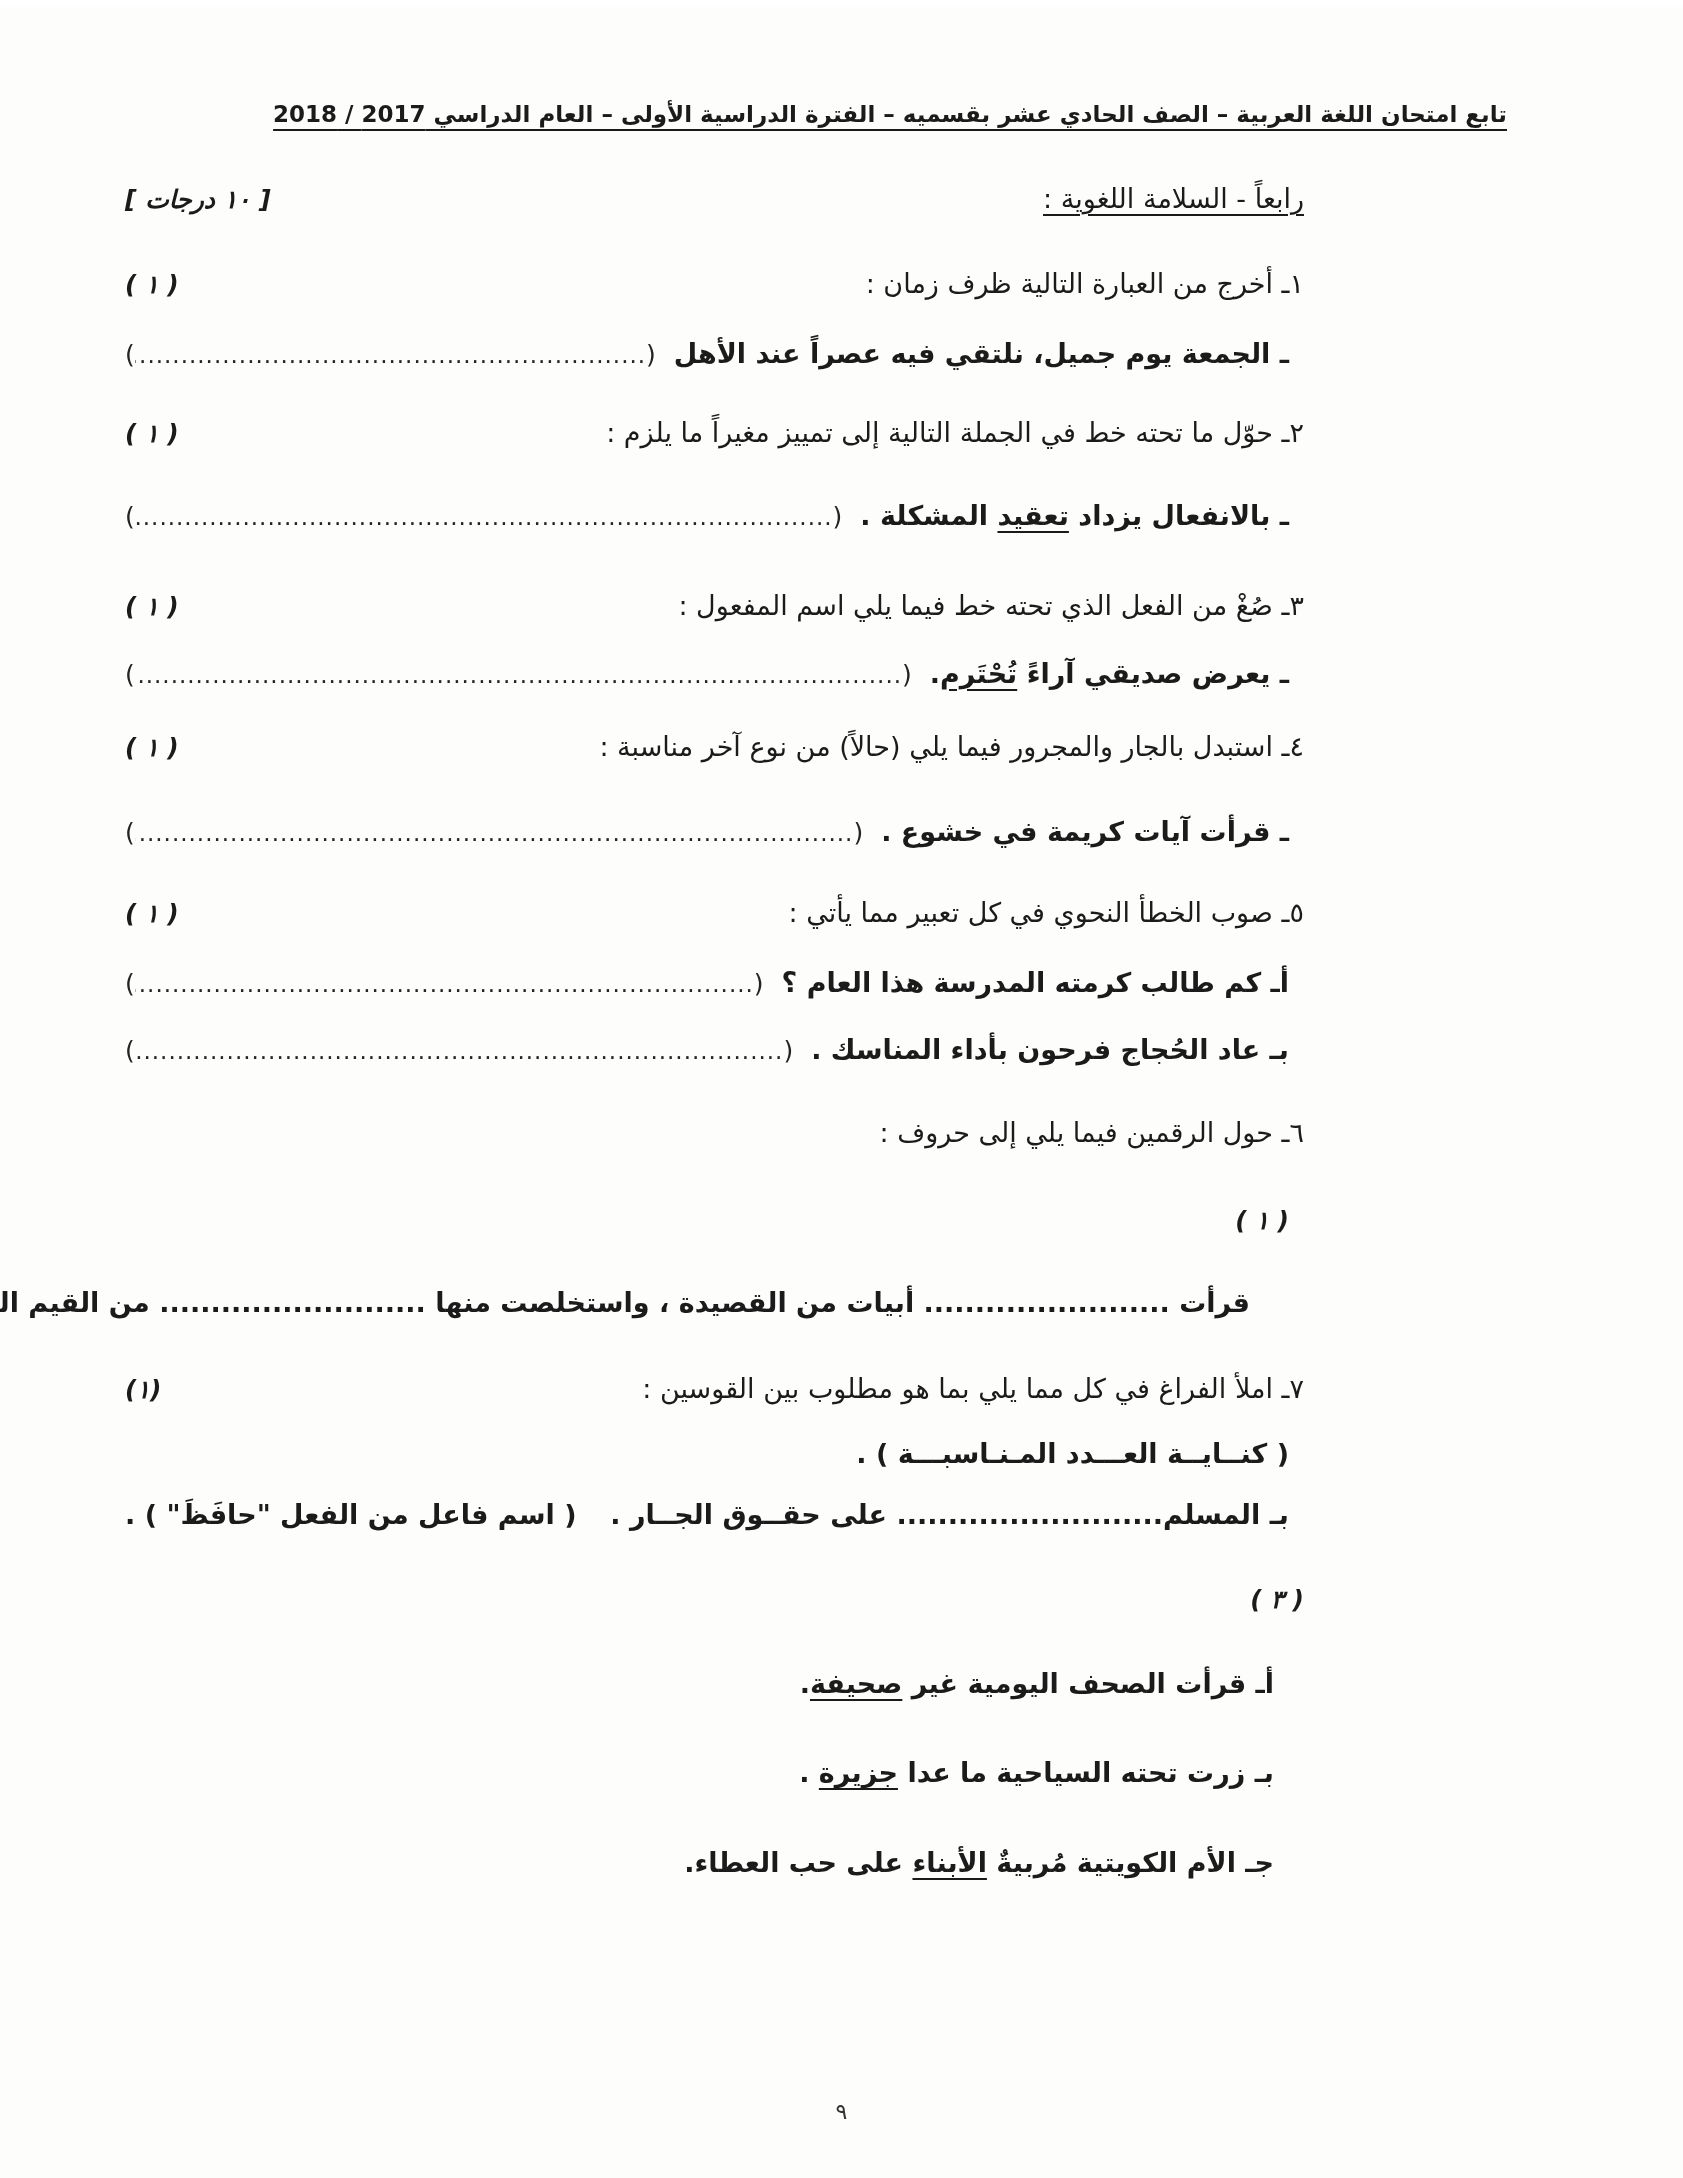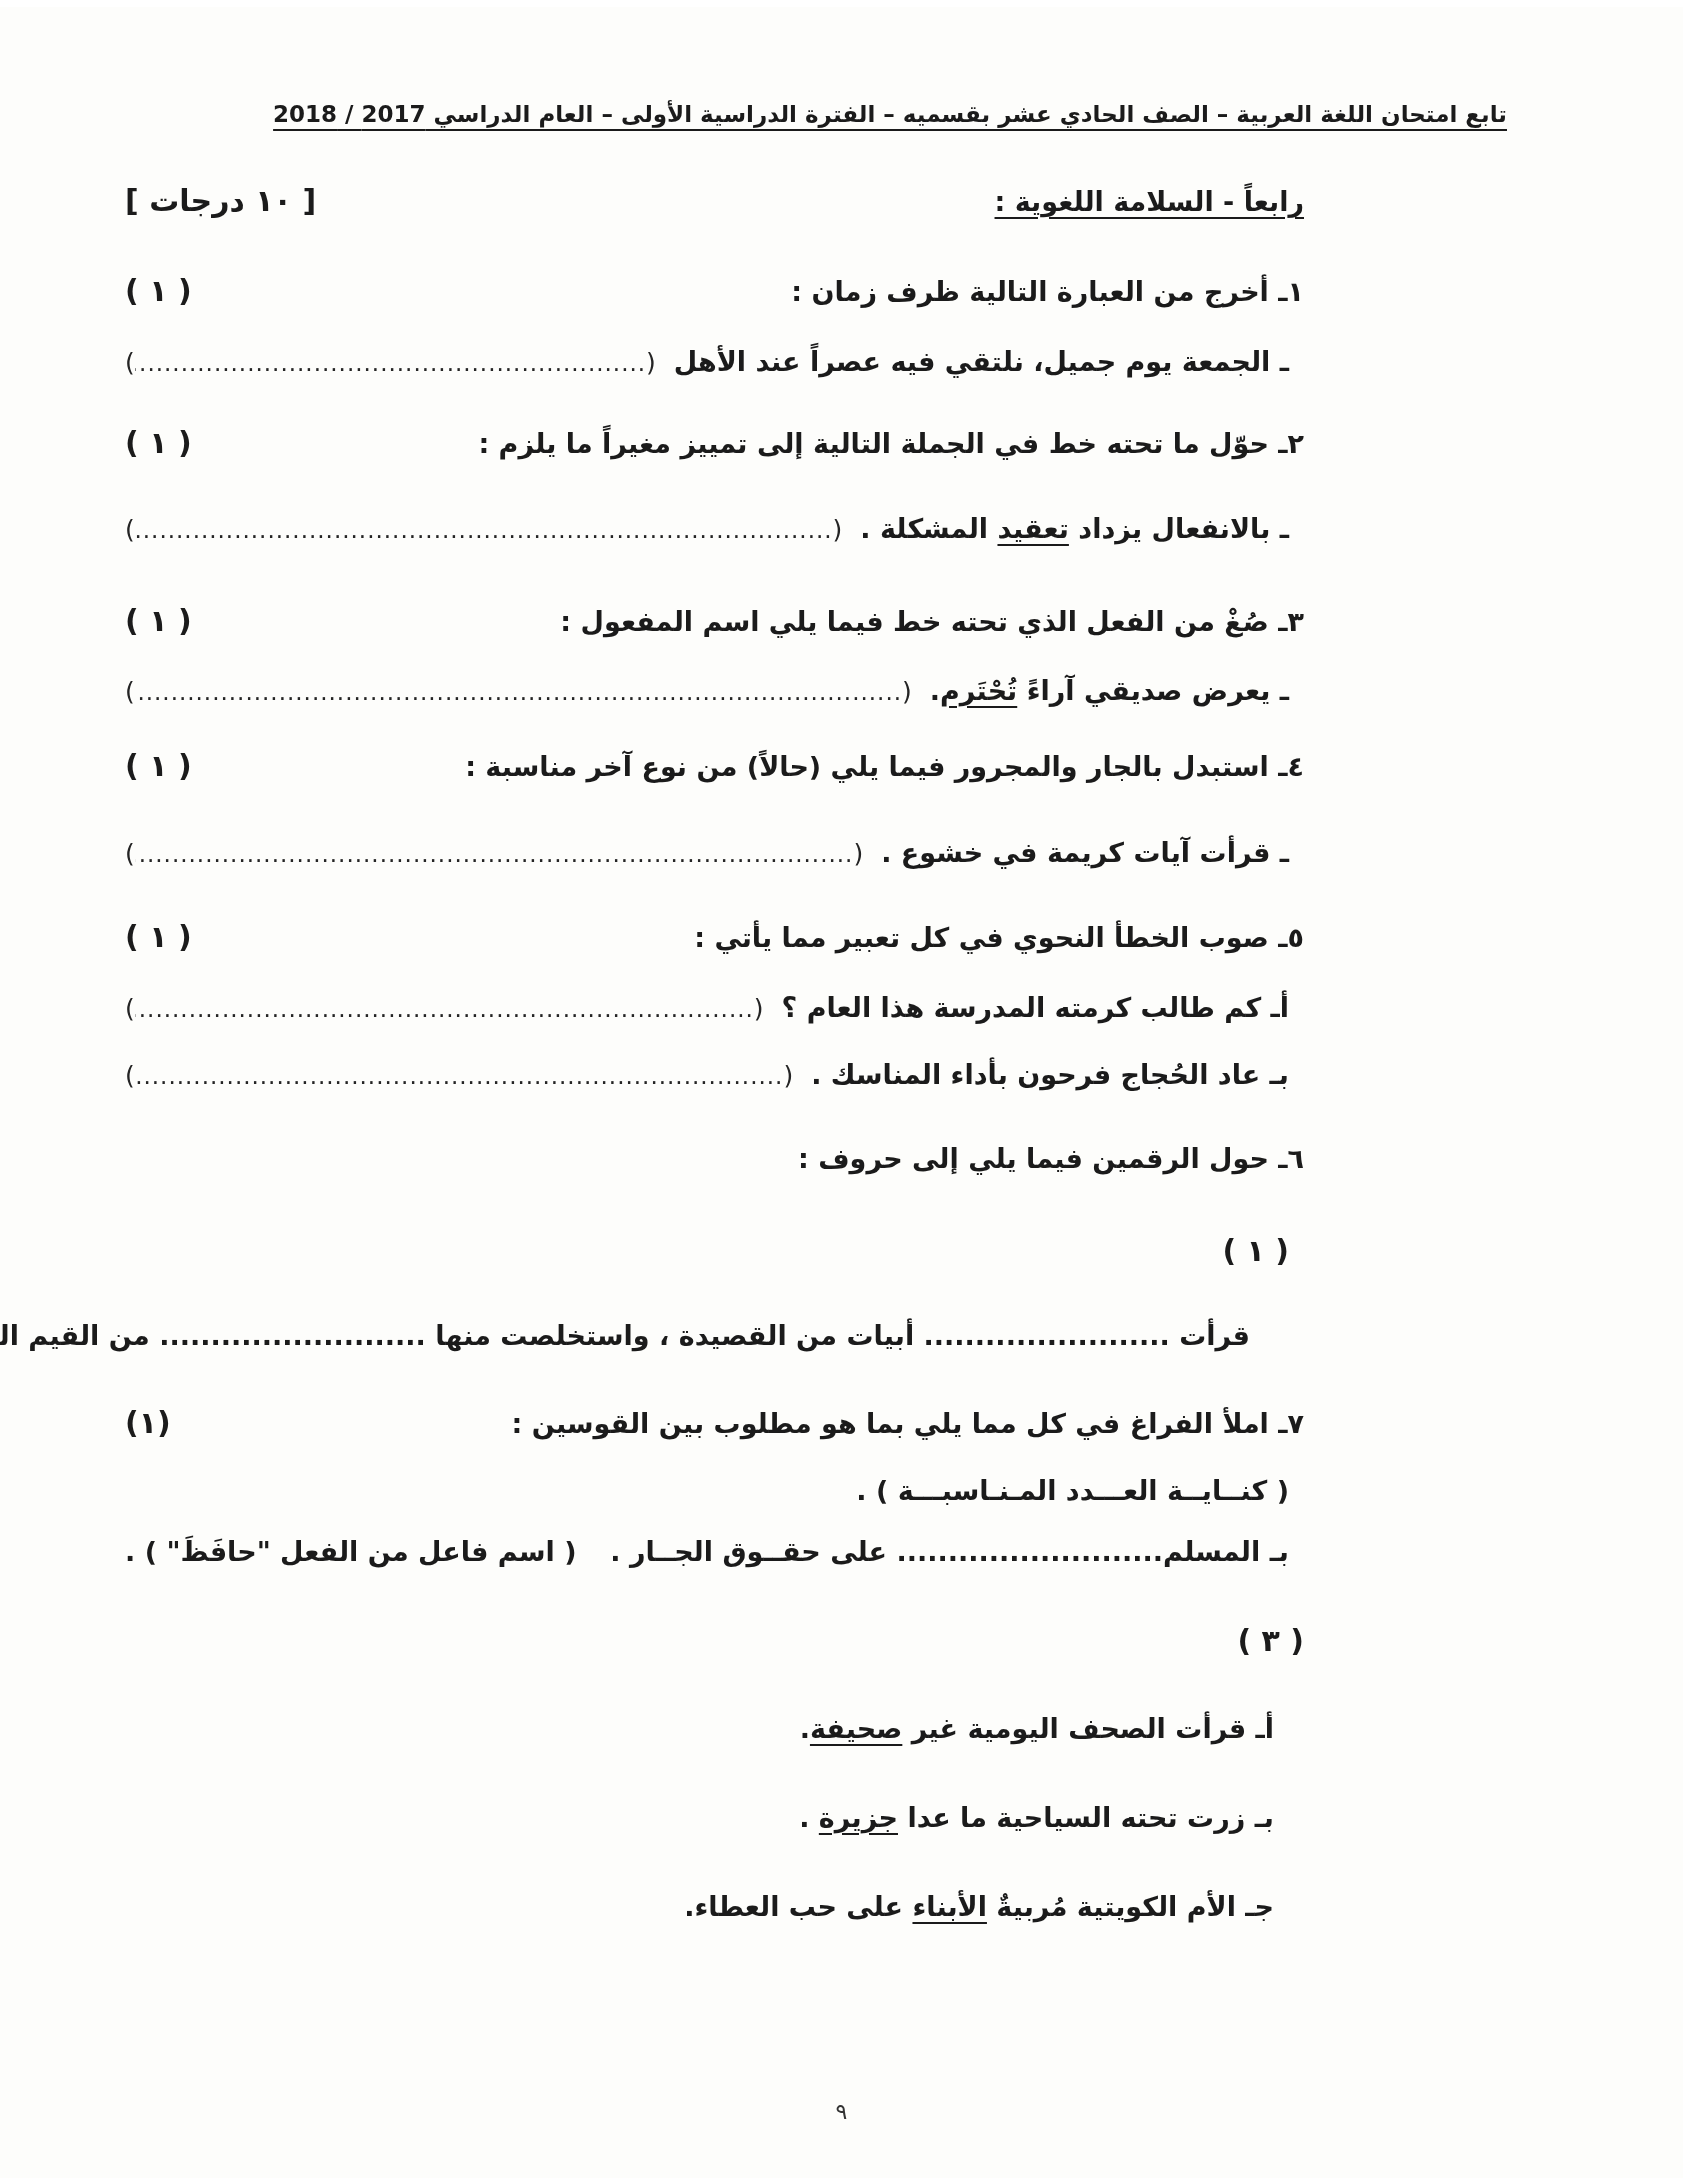--- a/index.html
+++ b/index.html
@@ -28,23 +28,23 @@
   }
   .content { padding: 26px 379px 0 125px; }
   .row {
     display: flex;
     justify-content: space-between;
     align-items: baseline;
     white-space: nowrap;
     font-size: 27px;
     line-height: 1.45;
   }
-  .q-title { font-weight: bold; }
+  .q-title { font-weight: normal; }
   .sentence { font-weight: bold; flex: none; }
-  .marks { font-weight: bold; font-size: 30px; flex: none; }
+  .marks { font-weight: bold; font-size: 25px; flex: none; font-style: italic; }
   .u {
     text-decoration: underline;
     text-decoration-thickness: 2px;
     text-underline-offset: 6px;
   }
   .body-row { margin-right: 15px; }
   .q8-item { margin-right: 30px; font-weight: bold; }
   .answer {
     display: flex;
     flex: 1 1 0;

